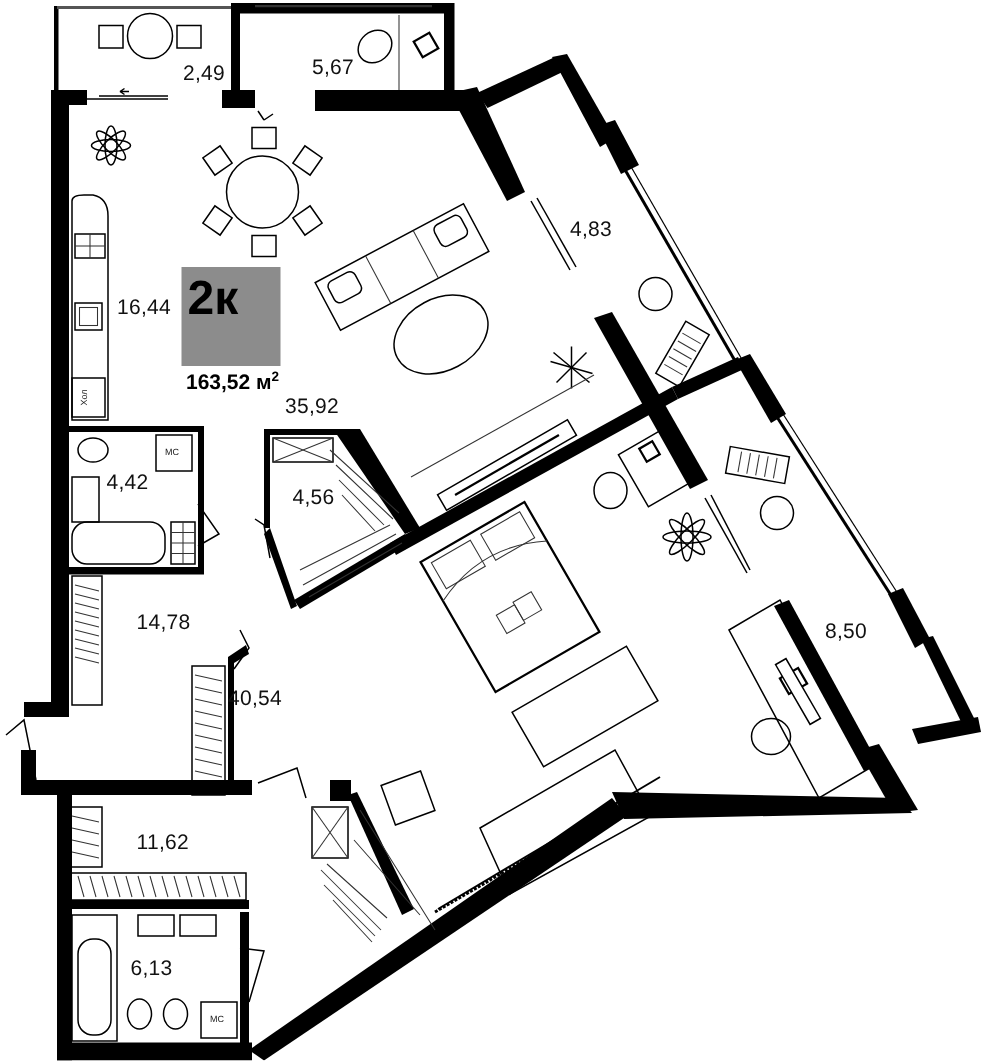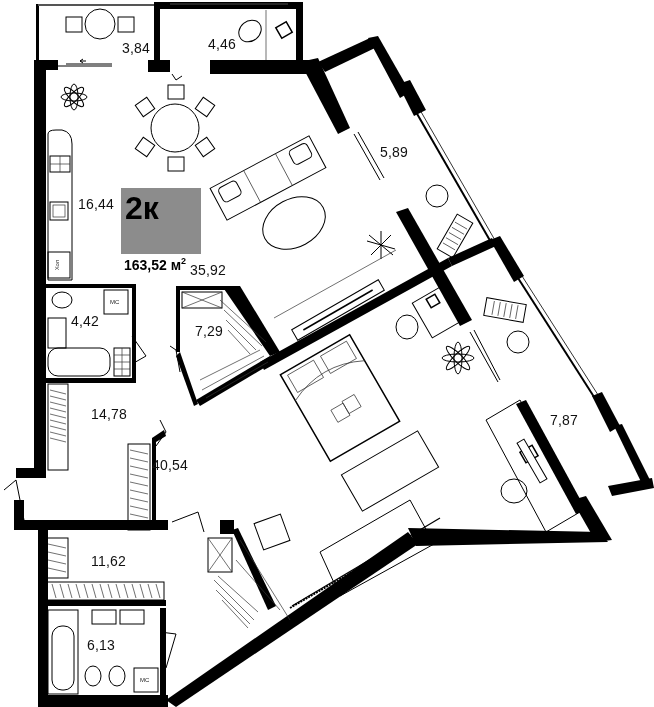--- a/index.html
+++ b/index.html
@@ -3,21 +3,21 @@
 <meta charset="utf-8">
 <style>
   html,body{margin:0;padding:0;background:#ffffff;}
   body{width:654px;height:707px;position:relative;overflow:hidden;font-family:"Liberation Sans",sans-serif;}
   svg{position:absolute;left:0;top:0;}
   .wall{fill:#000;}
   .thin{fill:none;stroke:#000;stroke-width:1;}
   .thin2{fill:none;stroke:#000;stroke-width:1.5;}
   .hair{fill:none;stroke:#333;stroke-width:0.7;}
   .lbl{position:absolute;font-size:14px;color:#111;letter-spacing:0.2px;white-space:nowrap;}
-  .badge{position:absolute;left:121px;top:188px;width:80px;height:66px;background:#8c8c8c;}
+  .badge{position:absolute;left:121px;top:178px;width:66px;height:66px;background:#8c8c8c;}
   .badge .type{position:absolute;left:4px;top:2px;font-size:32px;font-weight:bold;color:#000;line-height:36px;}
   .badge .area{position:absolute;left:3px;top:44px;font-size:14px;font-weight:bold;color:#000;margin-top:24px;}
   .badge .area sup{font-size:9px;}
   .tiny{position:absolute;font-size:6px;color:#222;}
 </style>
 </head>
 <body>
 
 <svg width="654" height="707" viewBox="0 0 654 707">
 
@@ -249,28 +249,28 @@
 
     <line x1="290" y1="608" x2="376" y2="558" stroke="#000" stroke-width="2" stroke-dasharray="2,1"></line>
   </g>
 </svg>
 
 <div class="badge">
   <div class="type">2к</div>
   <div class="area"><span>163,52</span> <span>м</span><sup>2</sup></div>
 </div>
 
-<div class="lbl" style="left:122px;top:40px;">3,84</div>
-<div class="lbl" style="left:208px;top:36px;">4,46</div>
+<div class="lbl" style="left:122px;top:40px;">2,49</div>
+<div class="lbl" style="left:208px;top:36px;">5,67</div>
 <div class="lbl" style="left:78px;top:196px;">16,44</div>
 <div class="lbl" style="left:190px;top:262px;">35,92</div>
-<div class="lbl" style="left:380px;top:144px;">5,89</div>
+<div class="lbl" style="left:380px;top:144px;">4,83</div>
 <div class="lbl" style="left:71px;top:313px;">4,42</div>
-<div class="lbl" style="left:195px;top:323px;">7,29</div>
+<div class="lbl" style="left:195px;top:323px;">4,56</div>
 <div class="lbl" style="left:91px;top:406px;">14,78</div>
 <div class="lbl" style="left:152px;top:457px;">40,54</div>
-<div class="lbl" style="left:550px;top:412px;">7,87</div>
+<div class="lbl" style="left:550px;top:412px;">8,50</div>
 <div class="lbl" style="left:91px;top:553px;">11,62</div>
 <div class="lbl" style="left:87px;top:637px;">6,13</div>
 
 <div class="tiny" style="left:110px;top:299px;">МС</div>
 <div class="tiny" style="left:140px;top:677px;">МС</div>
 <div class="tiny" style="left:52px;top:262px;transform:rotate(-90deg);">Хол</div>
 
 </body></html>

